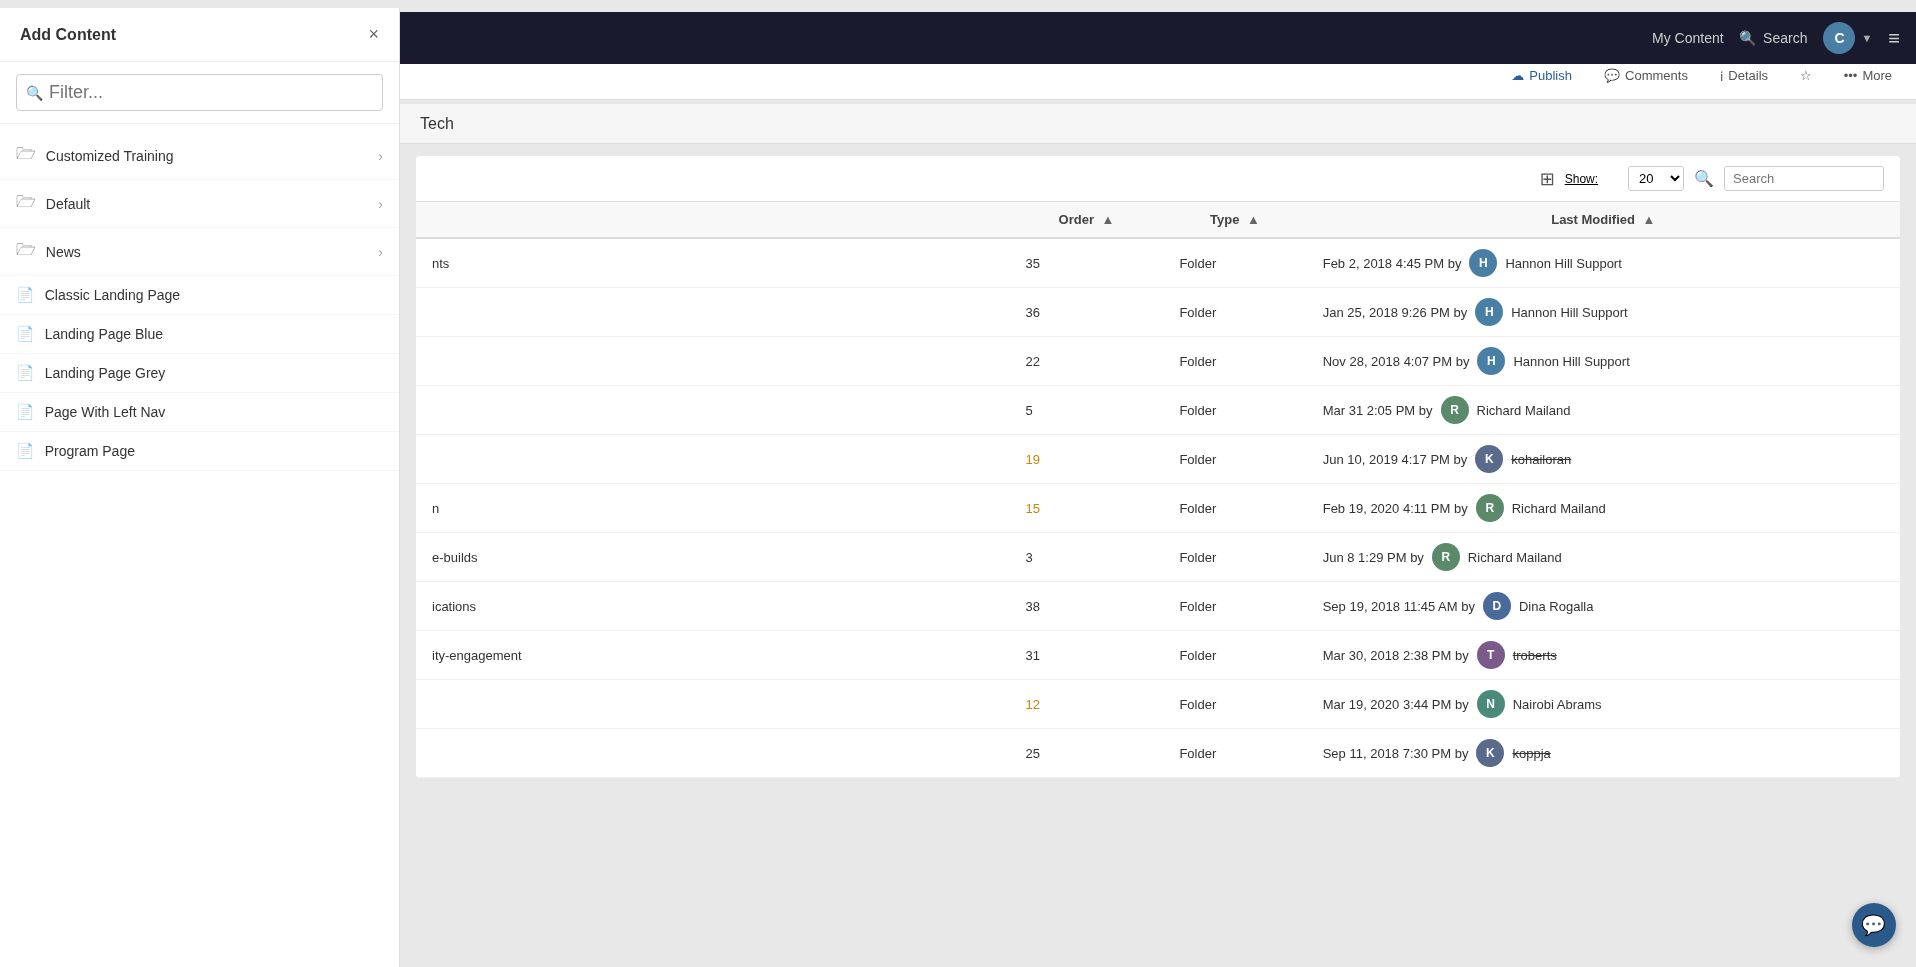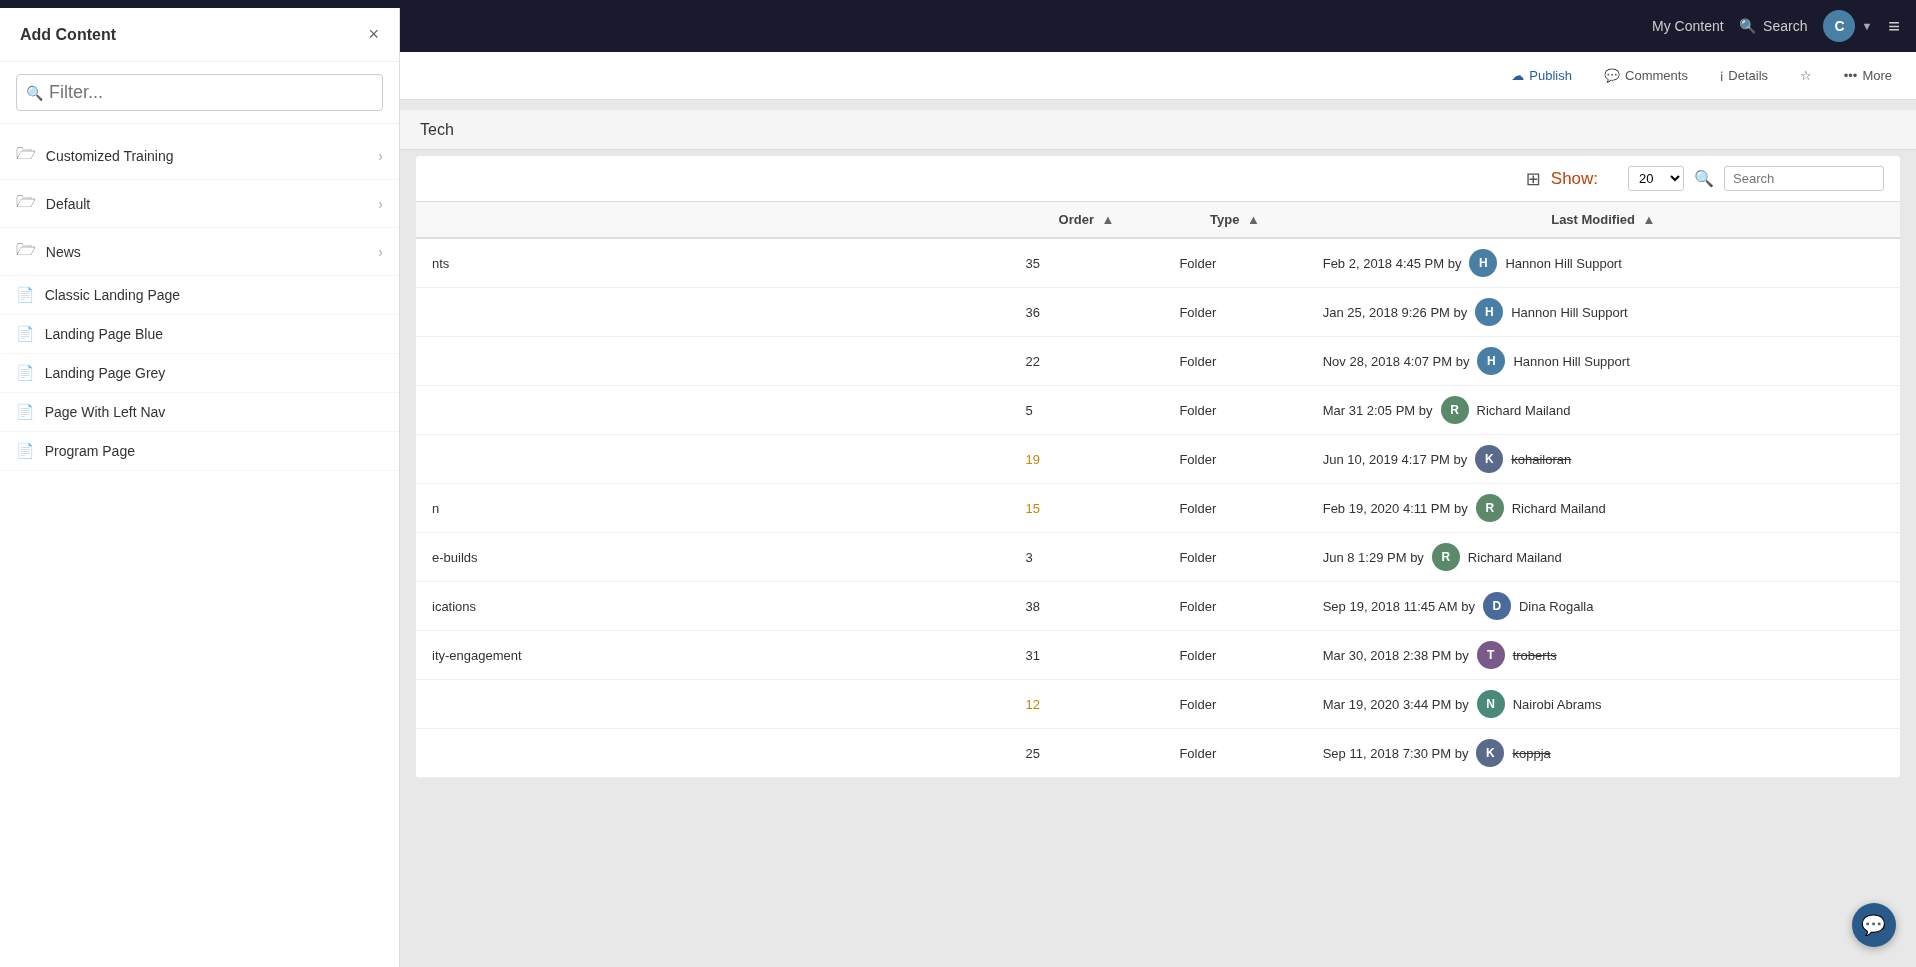--- a/index.html
+++ b/index.html
@@ -1,20 +1,20 @@
 <!DOCTYPE html>
 <html><head>
   <meta charset="utf-8">
   <style>
     * { box-sizing: border-box; margin: 0; padding: 0; }
     body { font-family: -apple-system, BlinkMacSystemFont, 'Segoe UI', sans-serif; font-size: 14px; background: #e8e8e8; overflow: hidden; }
 
     
     .top-nav {
-      position: fixed; top: 0; left: 0; right: 0; height: 52px;
+      position: fixed; top: 12px; left: 0; right: 0; height: 52px;
       background: #1a1a2e; display: flex; align-items: center; justify-content: flex-end;
       padding: 0 16px; z-index: 100; gap: 16px;
     }
     .top-nav-item {
       color: #ccc; font-size: 14px; display: flex; align-items: center; gap: 6px; cursor: pointer;
     }
     .avatar-circle {
       width: 32px; height: 32px; border-radius: 50%; background: #4a7fa5;
       display: flex; align-items: center; justify-content: center; color: #fff; font-weight: bold; font-size: 14px;
     }
@@ -27,21 +27,21 @@
       padding: 0 16px; border-bottom: 1px solid #ddd; z-index: 99; gap: 16px;
     }
     .toolbar-btn {
       display: flex; align-items: center; gap: 5px; color: #555; font-size: 13px; cursor: pointer;
       padding: 4px 8px; border-radius: 4px;
     }
     .toolbar-btn.publish-btn { color: #2a6099; }
 
     
     .page-title-bar {
-      position: fixed; top: 110px; left: 400px; right: 0; height: 40px;
+      position: fixed; top: 104px; left: 400px; right: 0; height: 40px;
       background: #f5f5f5; display: flex; align-items: center; padding: 0 20px;
       border-bottom: 1px solid #ddd; z-index: 98;
     }
     .page-title-text { font-size: 16px; color: #333; font-weight: 500; }
 
     
     .main-content {
       position: fixed; top: 140px; left: 400px; right: 0; bottom: 0;
       background: #e8e8e8; overflow-y: auto; padding: 16px;
     }
@@ -51,21 +51,21 @@
       background: #fff; border-radius: 4px; overflow: hidden;
     }
 
     
     .list-toolbar {
       display: flex; align-items: center; justify-content: flex-end;
       padding: 10px 16px; border-bottom: 1px solid #ddd; gap: 10px;
       background: #fff;
     }
     .grid-icon { font-size: 18px; color: #555; cursor: pointer; }
-    .show-label { color: #c2410c; font-size: 17px; }
+    .show-label { color: #000000; font-size: 12px; text-decoration: underline; }
     .show-select {
       border: 1px solid #ccc; border-radius: 3px; padding: 3px 6px; font-size: 13px; background: #fff; margin-left: 20px;
     }
     .search-icon-btn { color: #555; font-size: 16px; cursor: pointer; }
     .list-search-input {
       border: 1px solid #ccc; border-radius: 3px; padding: 4px 8px; font-size: 13px; width: 160px;
     }
 
     
     .content-table { width: 100%; border-collapse: collapse; }

